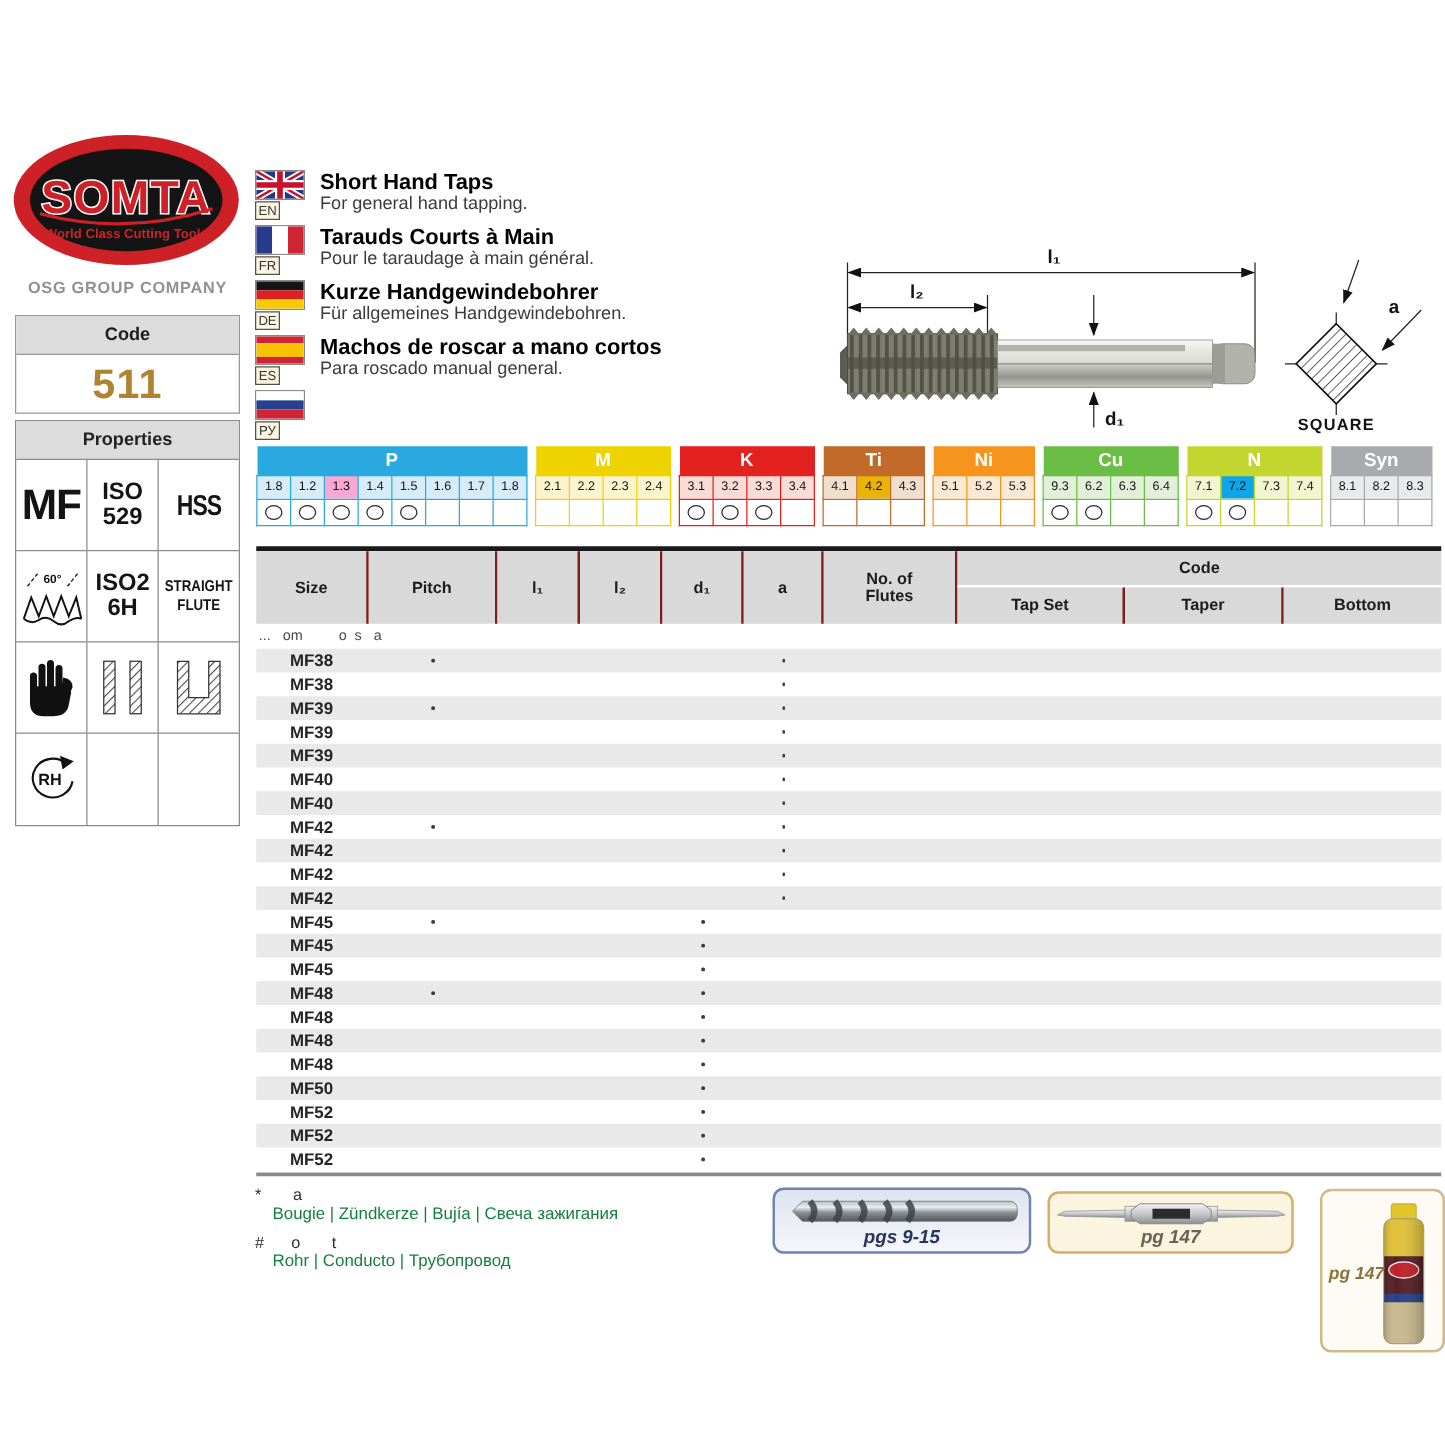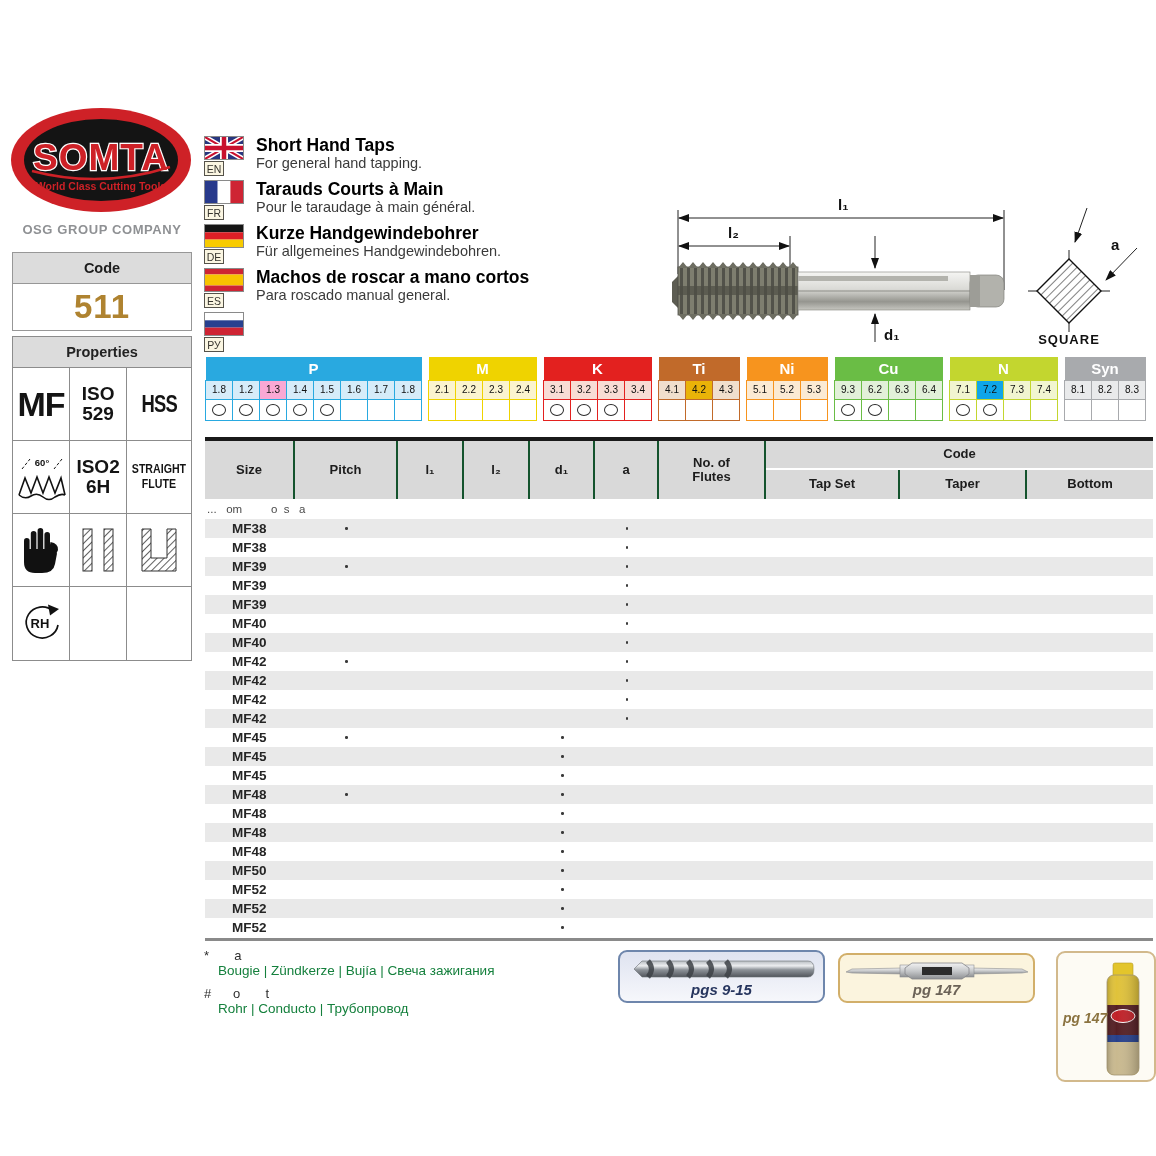--- a/index.html
+++ b/index.html
@@ -44,21 +44,21 @@
 table.mat{border-collapse:collapse}
 .mat th{height:23px;color:#fff;font-size:15px;font-weight:bold;text-align:center;padding:0 2px}
 .mat td{width:27px;height:19px;border:1px solid;font-size:10px;text-align:center;vertical-align:middle;color:#111;font-weight:normal}
 .mat tr.circ td{height:21px;background:#fff}
 .circle{width:14px;height:12px;border:1.5px solid #2b2b2b;border-radius:50%;margin:2px auto}
 
 
 .maintable{position:absolute;left:205px;top:437px;width:948px}
 .thick-top{height:4px;background:#191919}
 .thead{display:grid;grid-template-columns:90px 103px 66px 66px 65px 64px 107px 134px 127px 126px;grid-template-rows:29px 29px;background:#fff}
-.hc{background:#D9D9D9;display:flex;align-items:center;justify-content:center;font-weight:bold;font-size:13px;color:#1c1c1c;border-right:2px solid #14532d;text-align:center;line-height:1.1;white-space:pre-line}
+.hc{background:#D9D9D9;display:flex;align-items:center;justify-content:center;font-weight:bold;font-size:13px;color:#1c1c1c;border-right:2px solid #7f1d1d;text-align:center;line-height:1.1;white-space:pre-line}
 .hc.last{border-right:none}
 .span2{grid-row:1/3}
 .hc.code{grid-column:8/11;border-bottom:2px solid #fff;border-right:none}
 .note-row{height:20px;font-size:11.5px;color:#4a4a4a;white-space:pre;display:flex;align-items:center;padding-left:2px}
 .trow{display:grid;grid-template-columns:90px 103px 66px 66px 65px 64px 107px 134px 127px 126px;height:19px;align-items:center}
 .trow:nth-child(odd){background:#E9E9E9}
 .trow .size{font-weight:bold;font-size:13.5px;padding-left:27px;color:#252525}
 .dcell{display:flex;justify-content:center;align-items:center;height:100%}
 .dot{width:2.5px;height:2.5px;border-radius:50%;background:#3a3a3a}
 .thick-bottom{height:3px;background:#8a8a8a;margin-top:1px}

